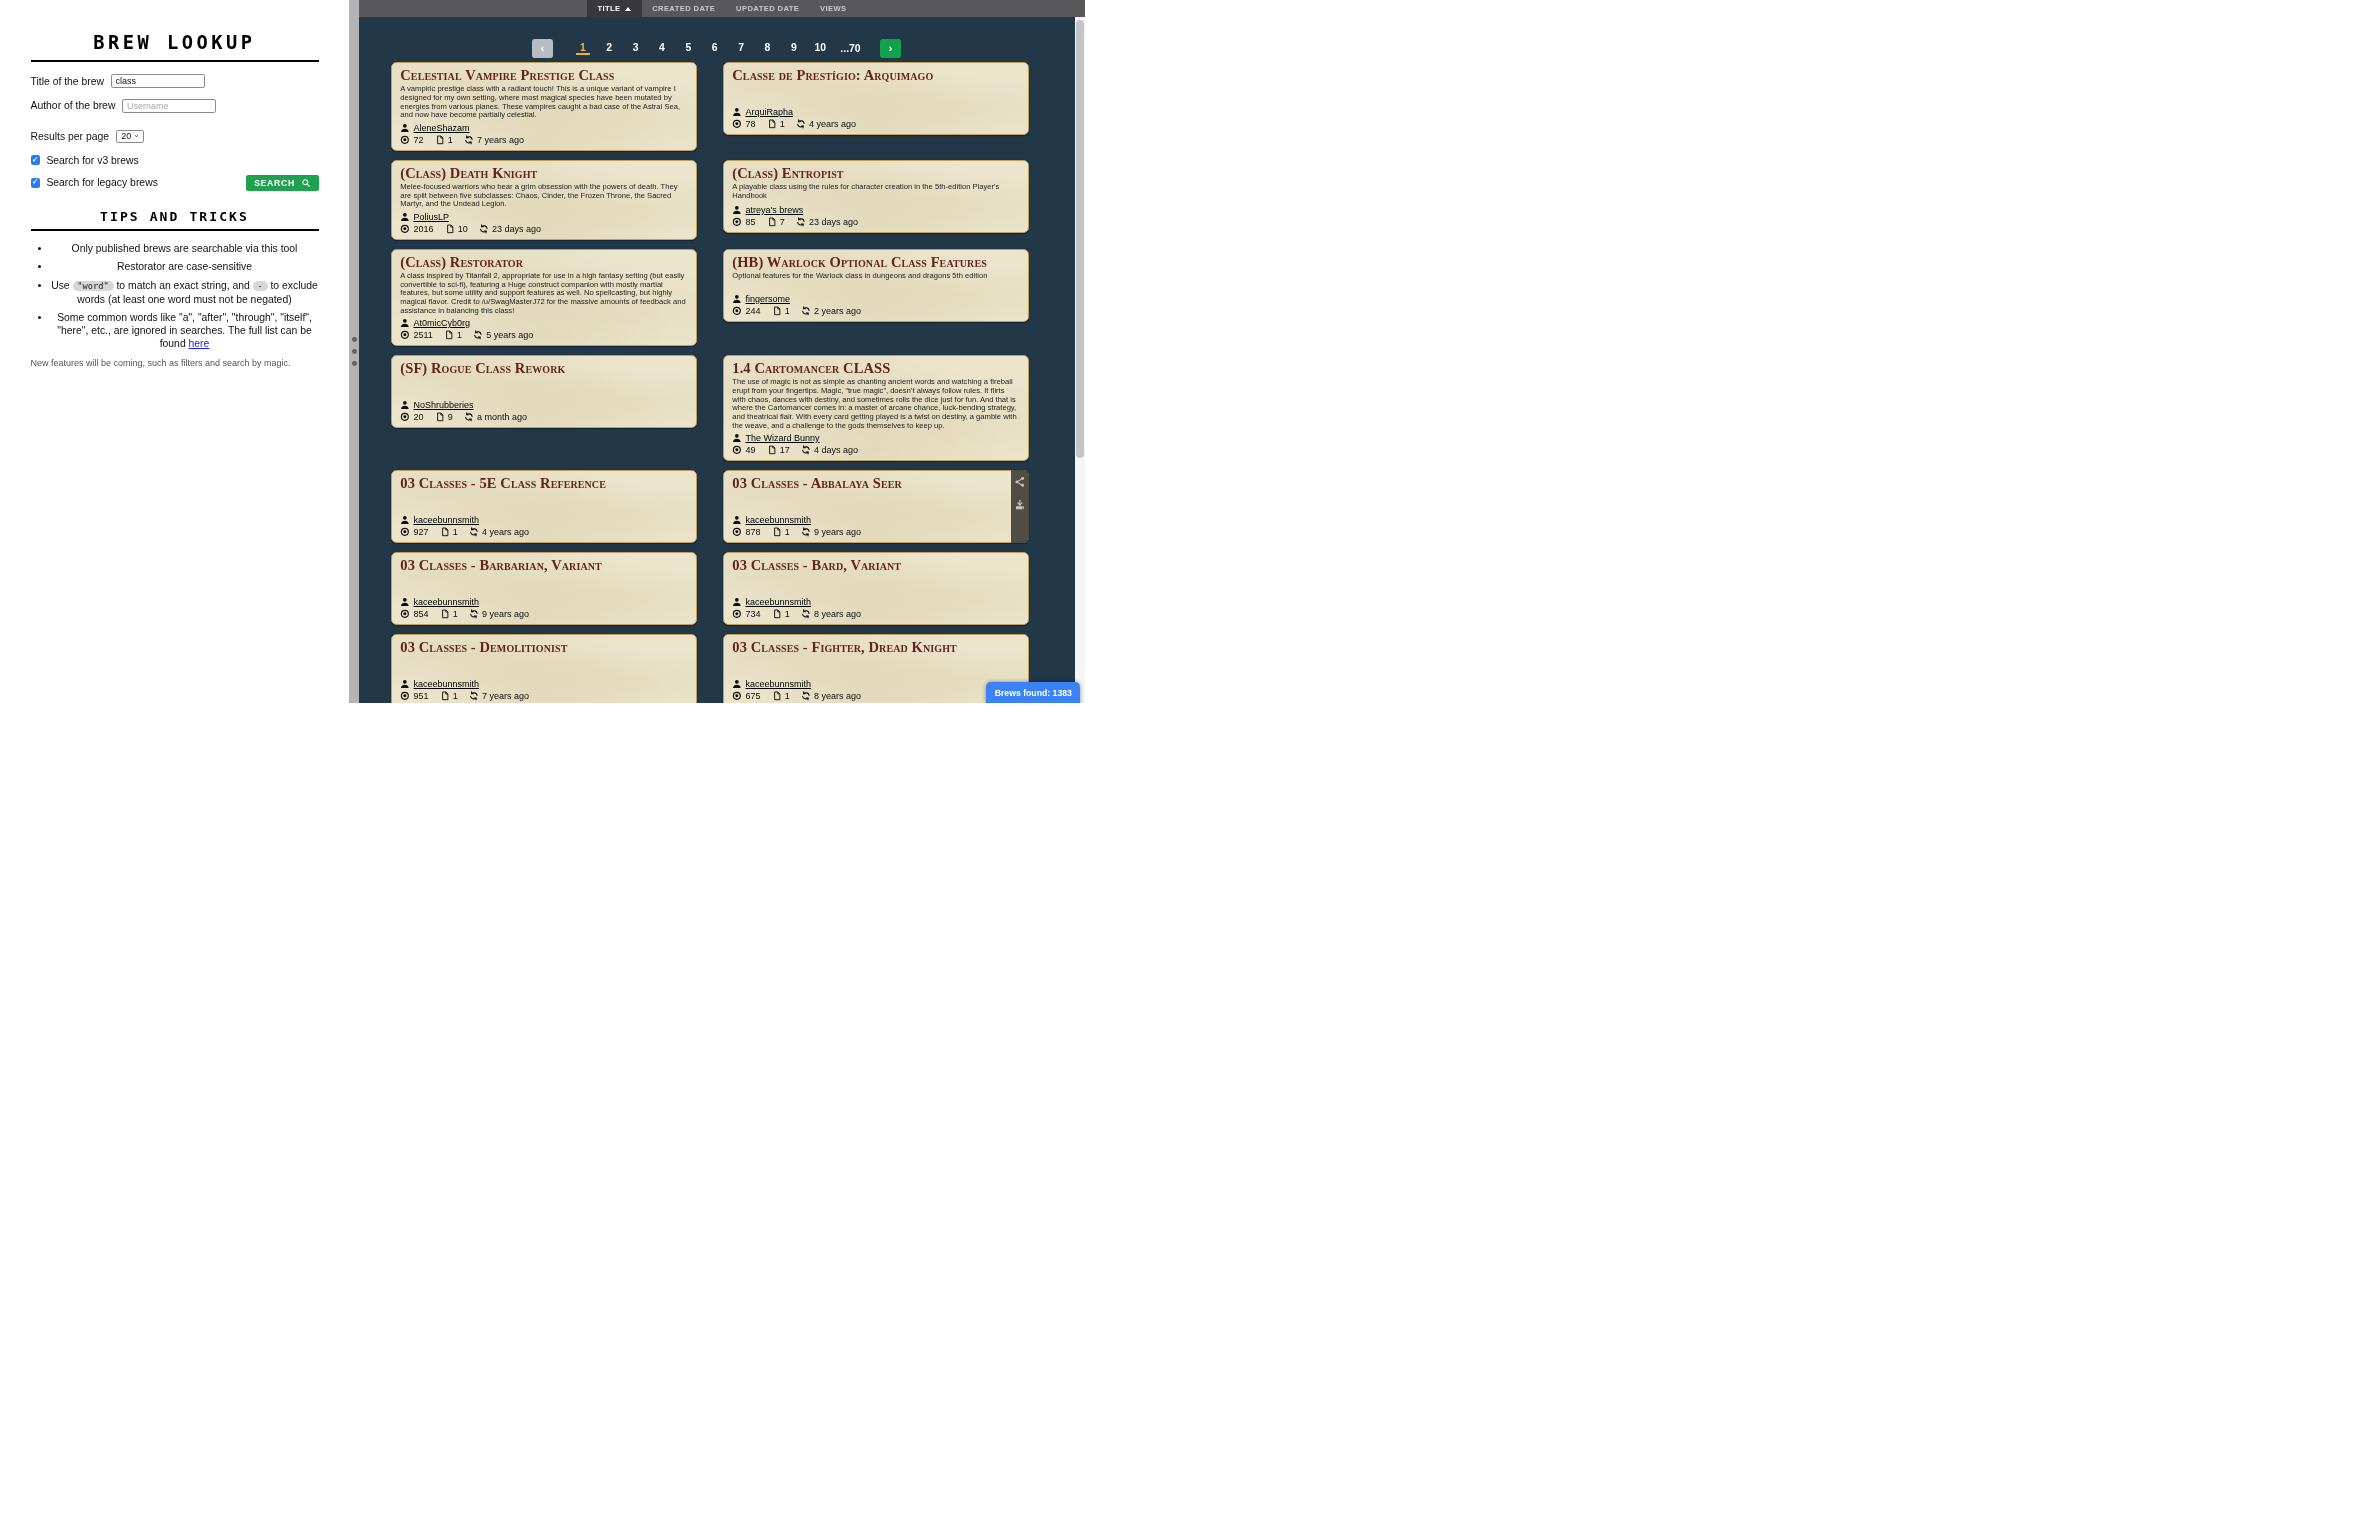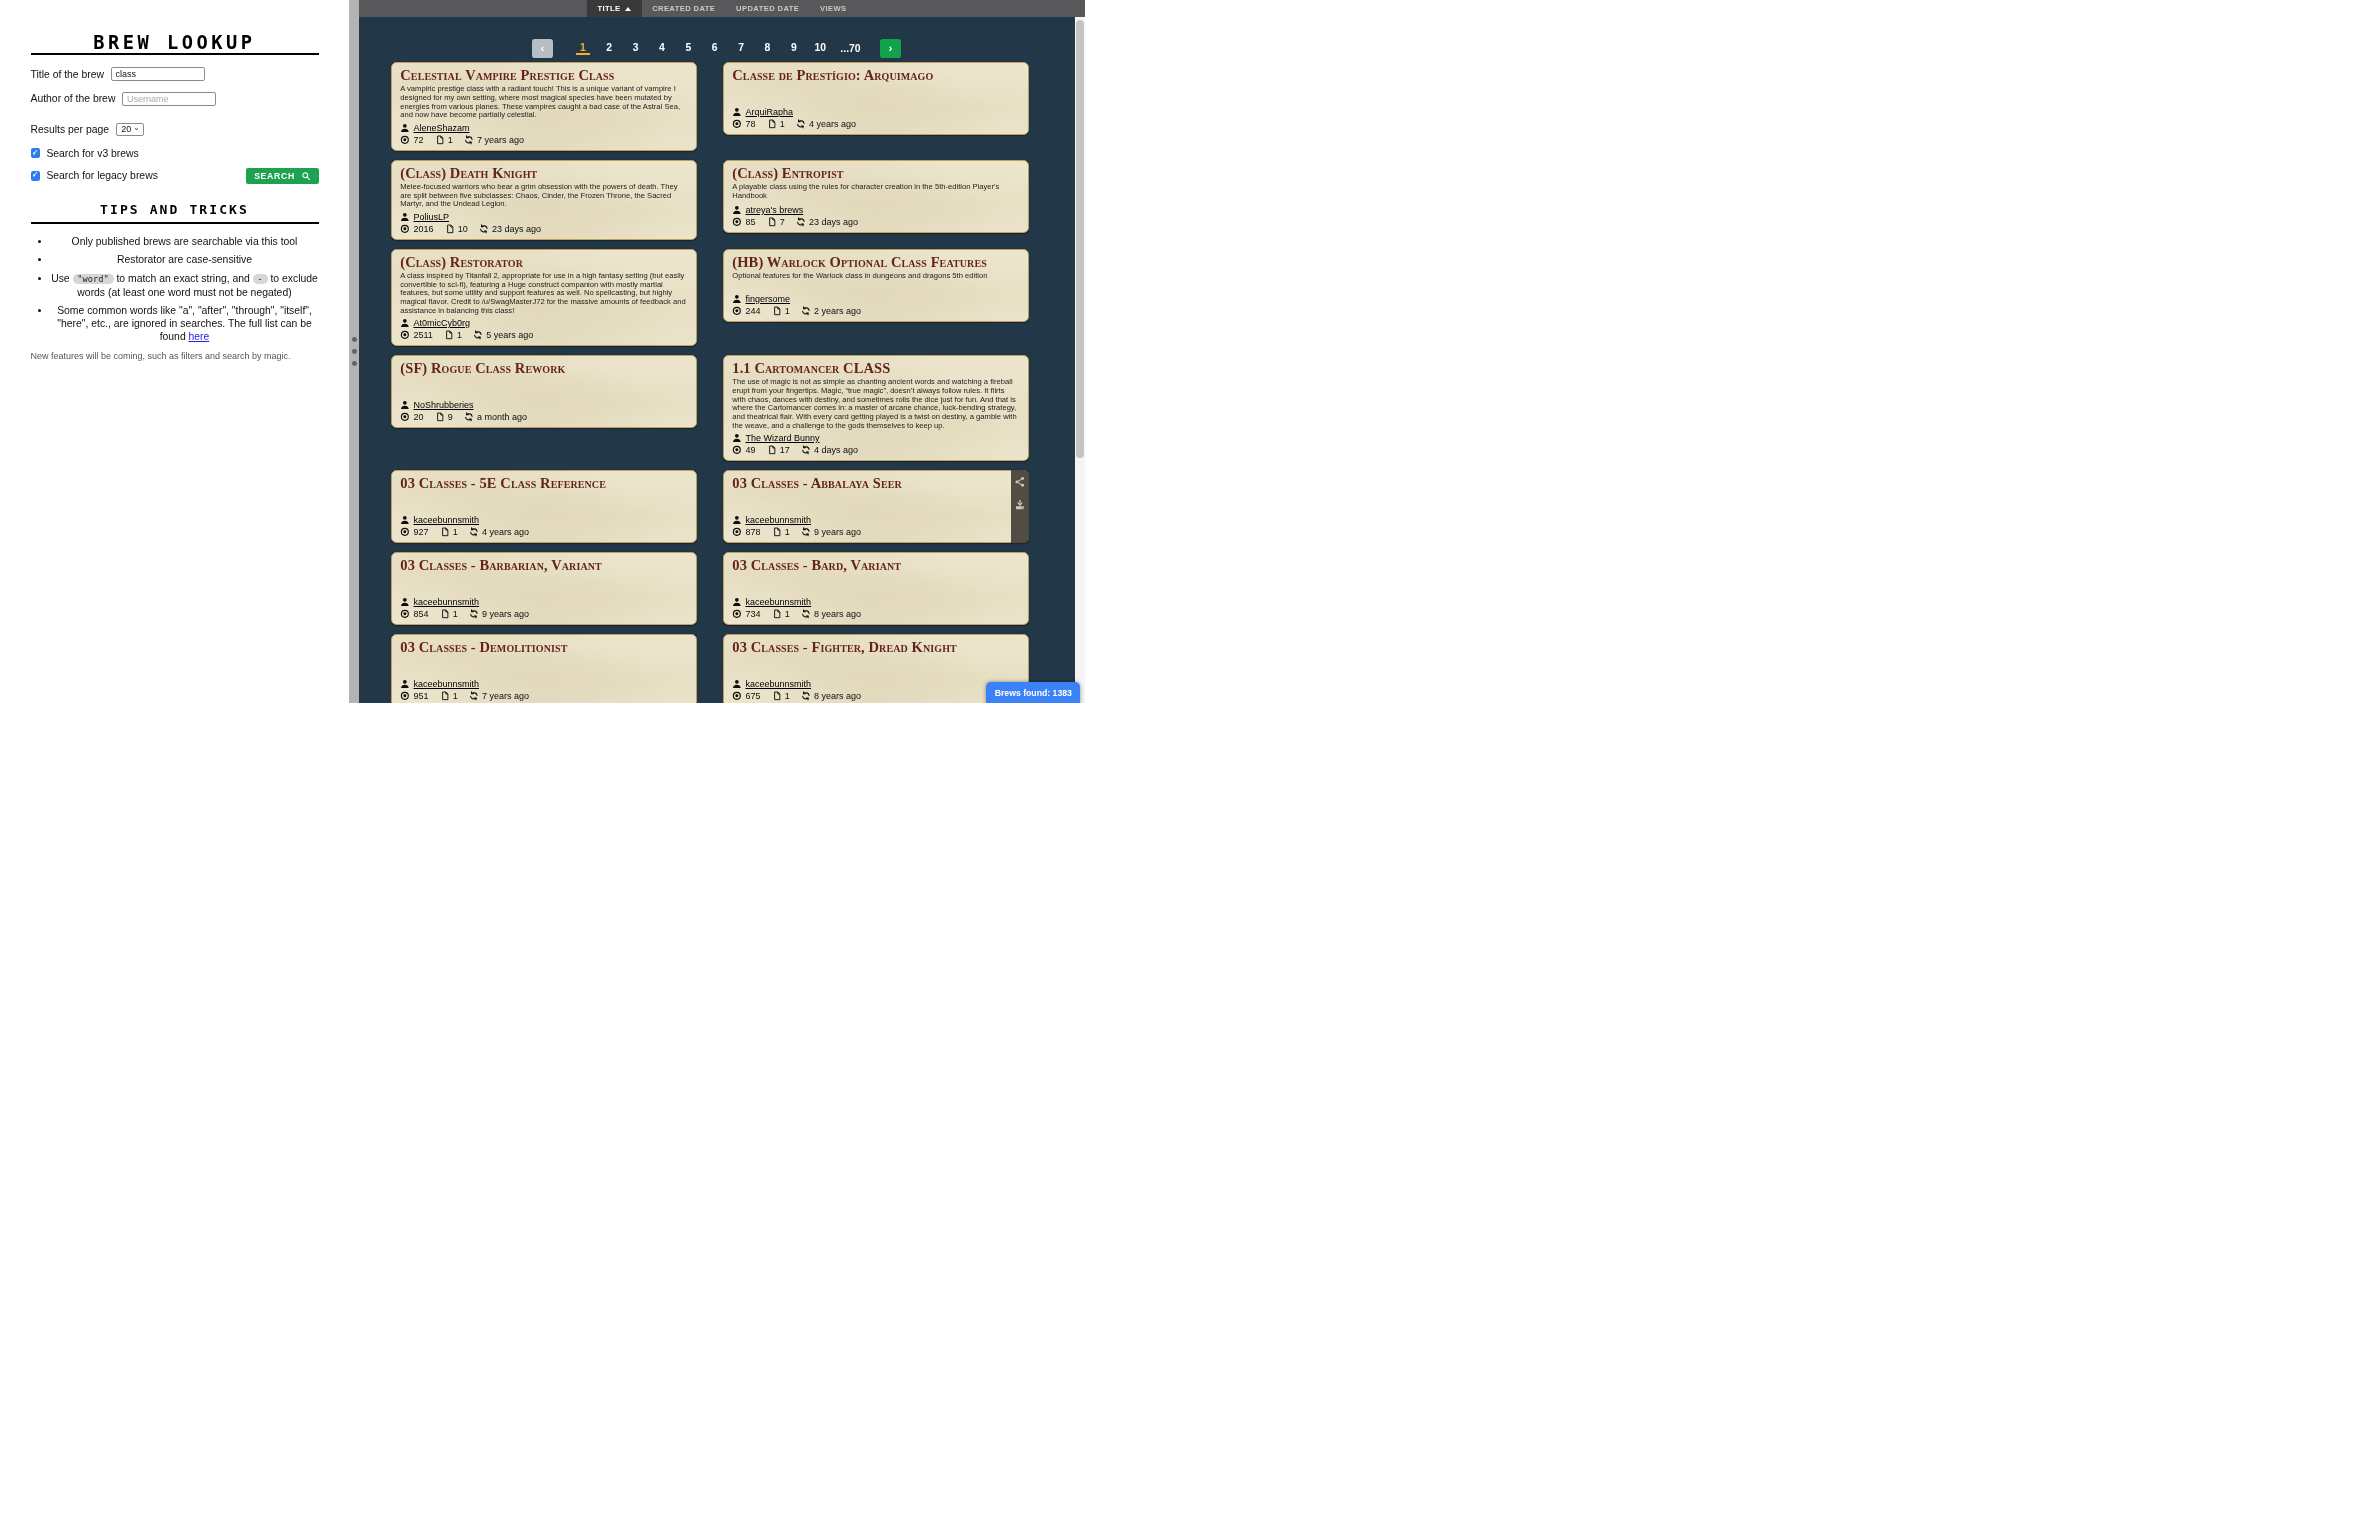--- a/index.html
+++ b/index.html
@@ -2,21 +2,21 @@
 <html style="font-size:11px"><head>
 <meta charset="utf-8">
 <style>
   * { box-sizing: border-box; margin: 0; padding: 0; }
   html,body { width:1086px; height:703px; overflow:hidden; }
   body { position:relative; font-family:"Liberation Sans", sans-serif; background:#fff; }
 
   
   #left { position:absolute; left:0; top:0; width:349px; height:703px; background:#fff; padding:32px 30.5px 0 30.5px; }
   #left h1 { font-family:"DejaVu Sans Mono", monospace; font-weight:bold; font-size:18.7px; letter-spacing:3.5px;
-             text-align:center; padding-bottom:0; border-bottom:2.1px solid #000; color:#000; }
+             text-align:center; padding-bottom:7px; border-bottom:2.1px solid #000; color:#000; }
   #left h2 { font-family:"DejaVu Sans Mono", monospace; font-weight:bold; font-size:13px; letter-spacing:2.1px;
              text-align:center; padding-bottom:4.8px; border-bottom:2.1px solid #000; color:#000; margin-top:18px; }
   .frow { display:flex; align-items:center; gap:7px; margin-top:16.6px; }
   .frow label { font-size:10.4px; color:#111; white-space:nowrap; }
   .frow input { width:94px; height:14.5px; border:0.7px solid #8a8a8a; border-radius:2.1px; padding:0 3.5px; font-size:9px; color:#111; font-family:"Liberation Sans",sans-serif; }
   .frow input::placeholder { color:#a8a8a8; }
   .frow:nth-child(2) { margin-top:11.8px; }
   .frow:nth-child(3) { margin-top:10.4px; }
   .select { height:13px; border:0.7px solid #8a8a8a; border-radius:2.1px; background:#fff; display:inline-flex; align-items:center; gap:2.1px; padding:0 2.8px 0 4.2px; font-size:9px; color:#111; cursor:pointer; }
   .select .chev { font-size:7.6px; color:#444; line-height:5.5px; margin-top:-3.5px; }
@@ -409,21 +409,21 @@
               <path d="M20 11a8 8 0 0 0-13.5-4.5"></path>
               <path d="M6.5 2.2v4.3h4.3"></path>
               <path d="M4 13a8 8 0 0 0 13.5 4.5"></path>
               <path d="M17.5 21.8v-4.3h-4.3"></path>
             </svg>
             <span>a month ago</span>
           </span>
         </div>
       </article>
       <article class="card">
-        <h3 class="card-title">1.1 Cartomancer CLASS</h3>
+        <h3 class="card-title">1.4 Cartomancer CLASS</h3>
         <p class="card-desc">The use of magic is not as simple as chanting ancient words and watching a fireball erupt from your fingertips. Magic, “true magic”, doesn’t always follow rules. It flirts with chaos, dances with destiny, and sometimes rolls the dice just for fun. And that is where the Cartomancer comes in: a master of arcane chance, luck-bending strategy, and theatrical flair. With every card getting played is a twist on destiny, a gamble with the weave, and a challenge to the gods themselves to keep up.</p>
         <div class="card-author">
           <svg viewBox="0 0 24 24" fill="#0d0d0d">
             <circle cx="12" cy="7" r="4.6"></circle>
             <path d="M2.5 22c.6-5.4 4.4-8 9.5-8s8.9 2.6 9.5 8z"></path>
           </svg>
           <span class="aname">The Wizard Bunny</span>
         </div>
         <div class="card-stats">
           <span class="stat">

